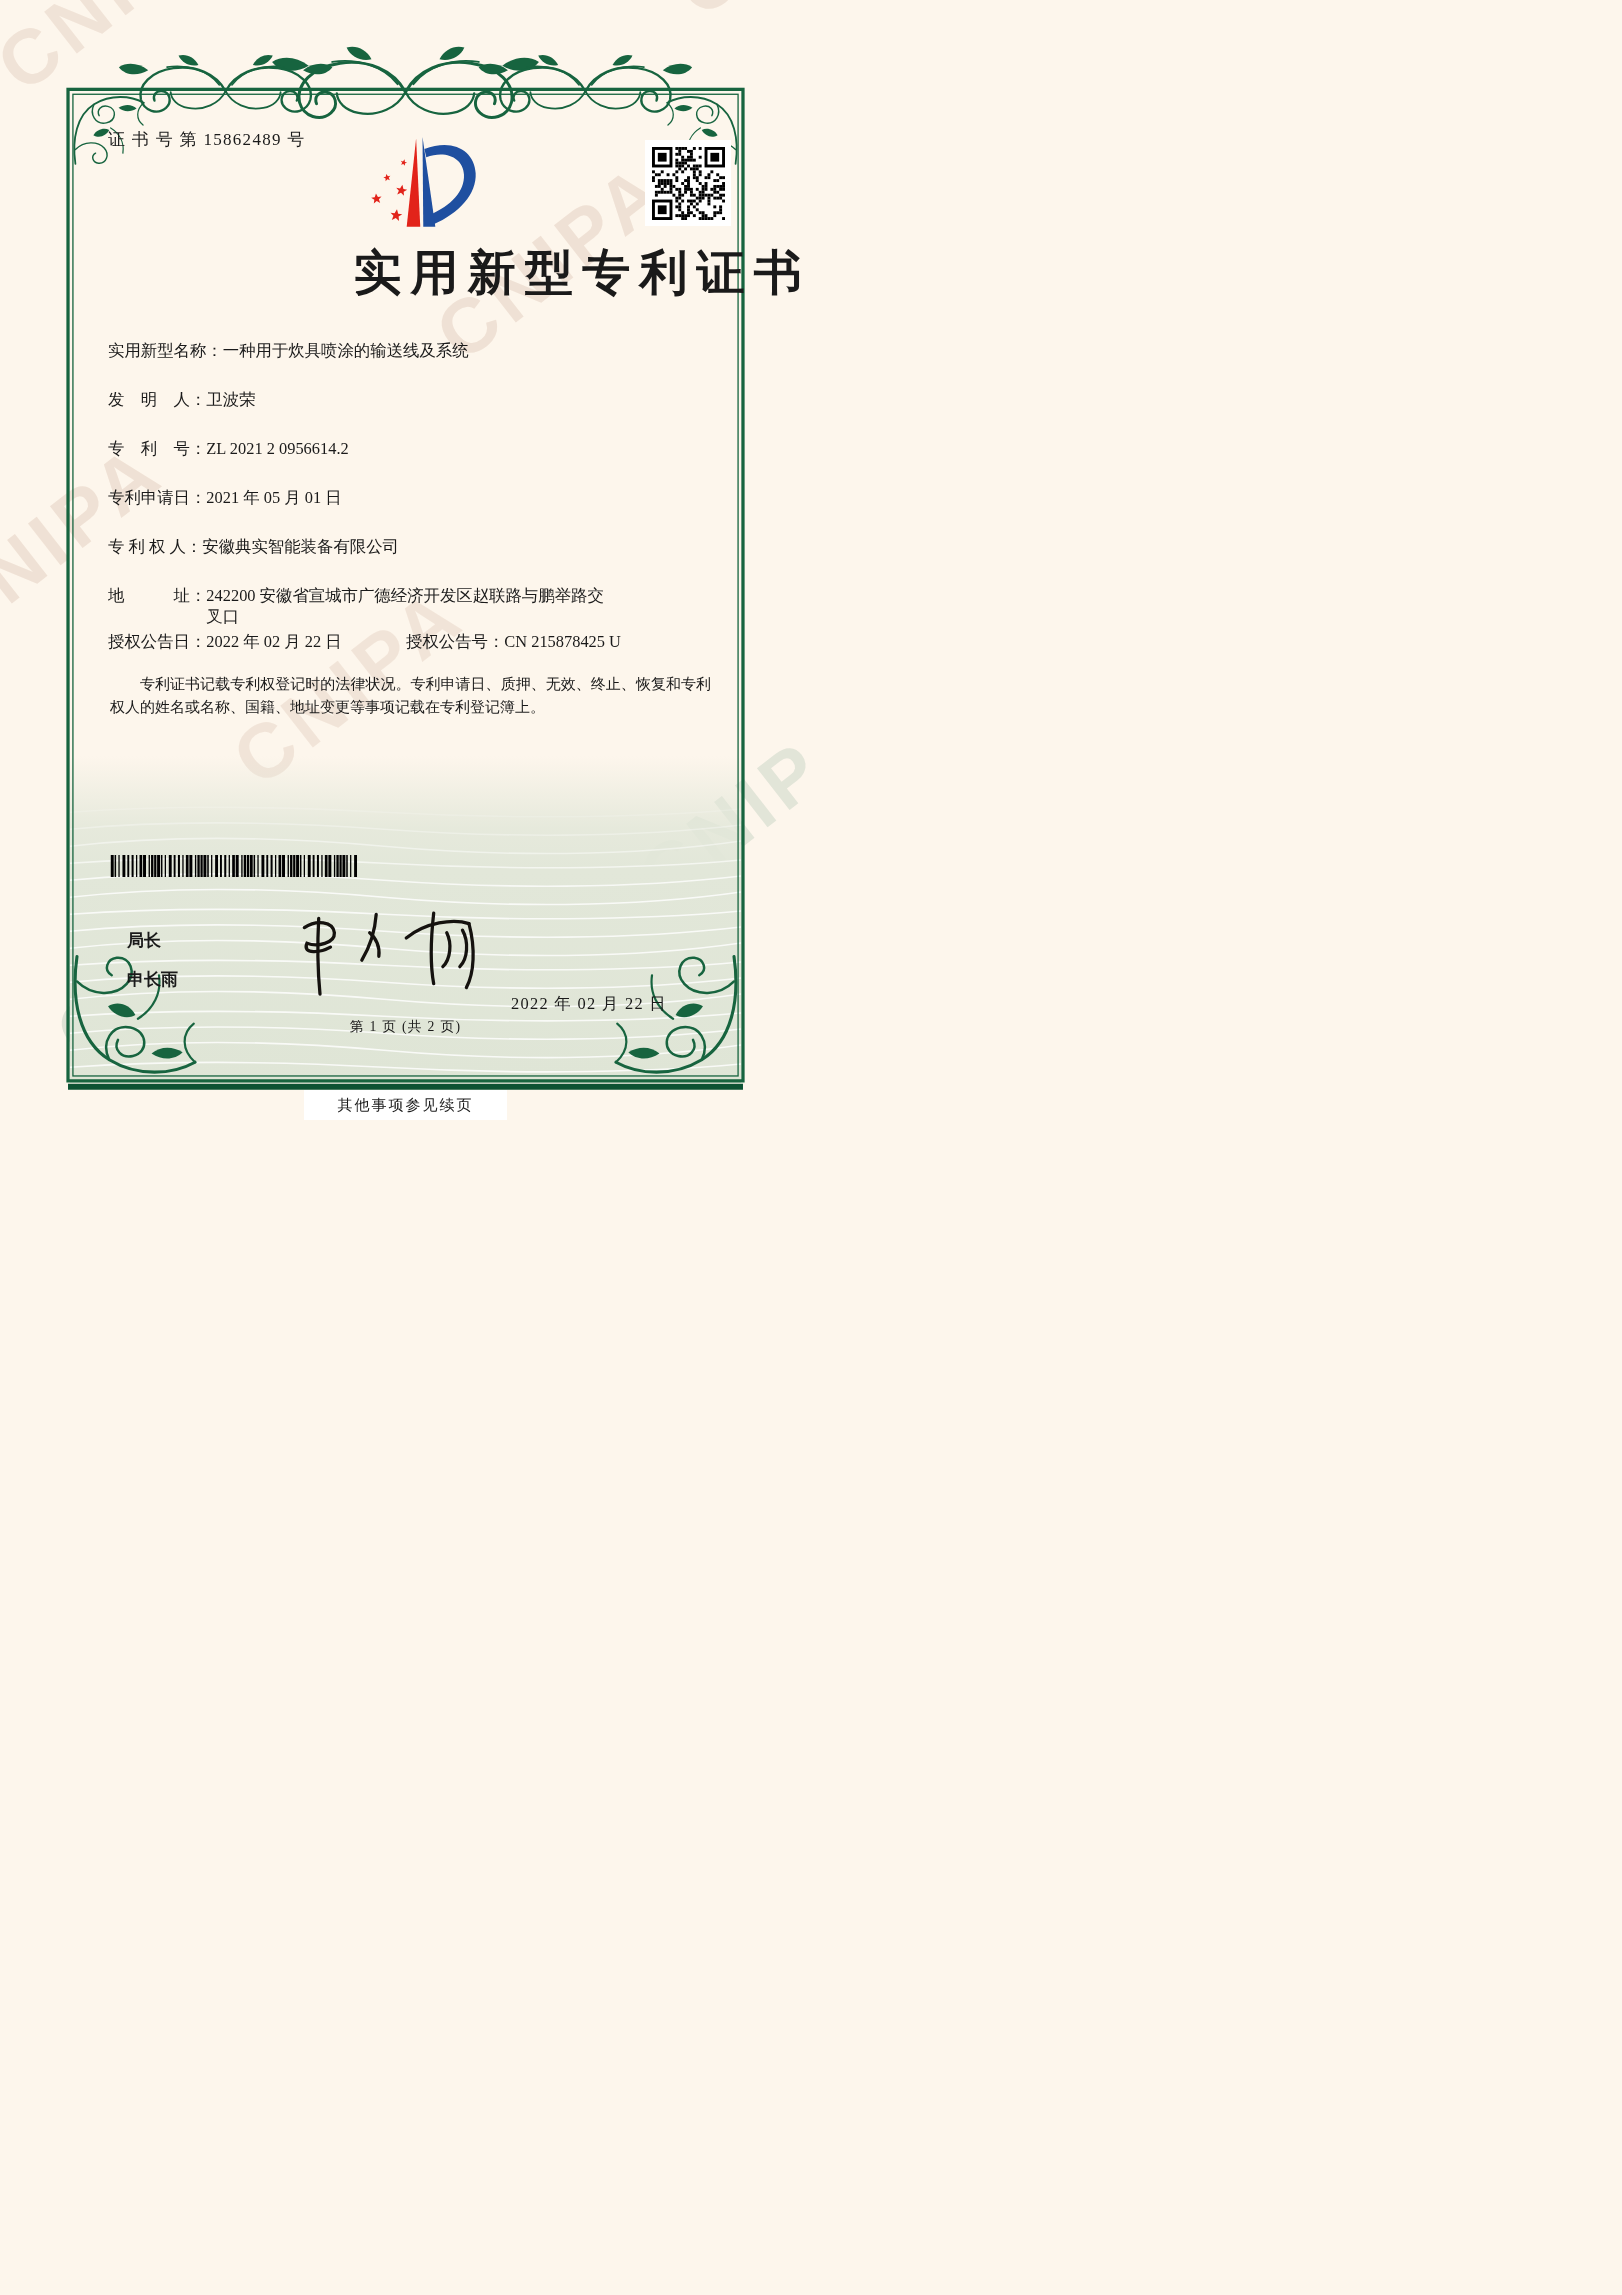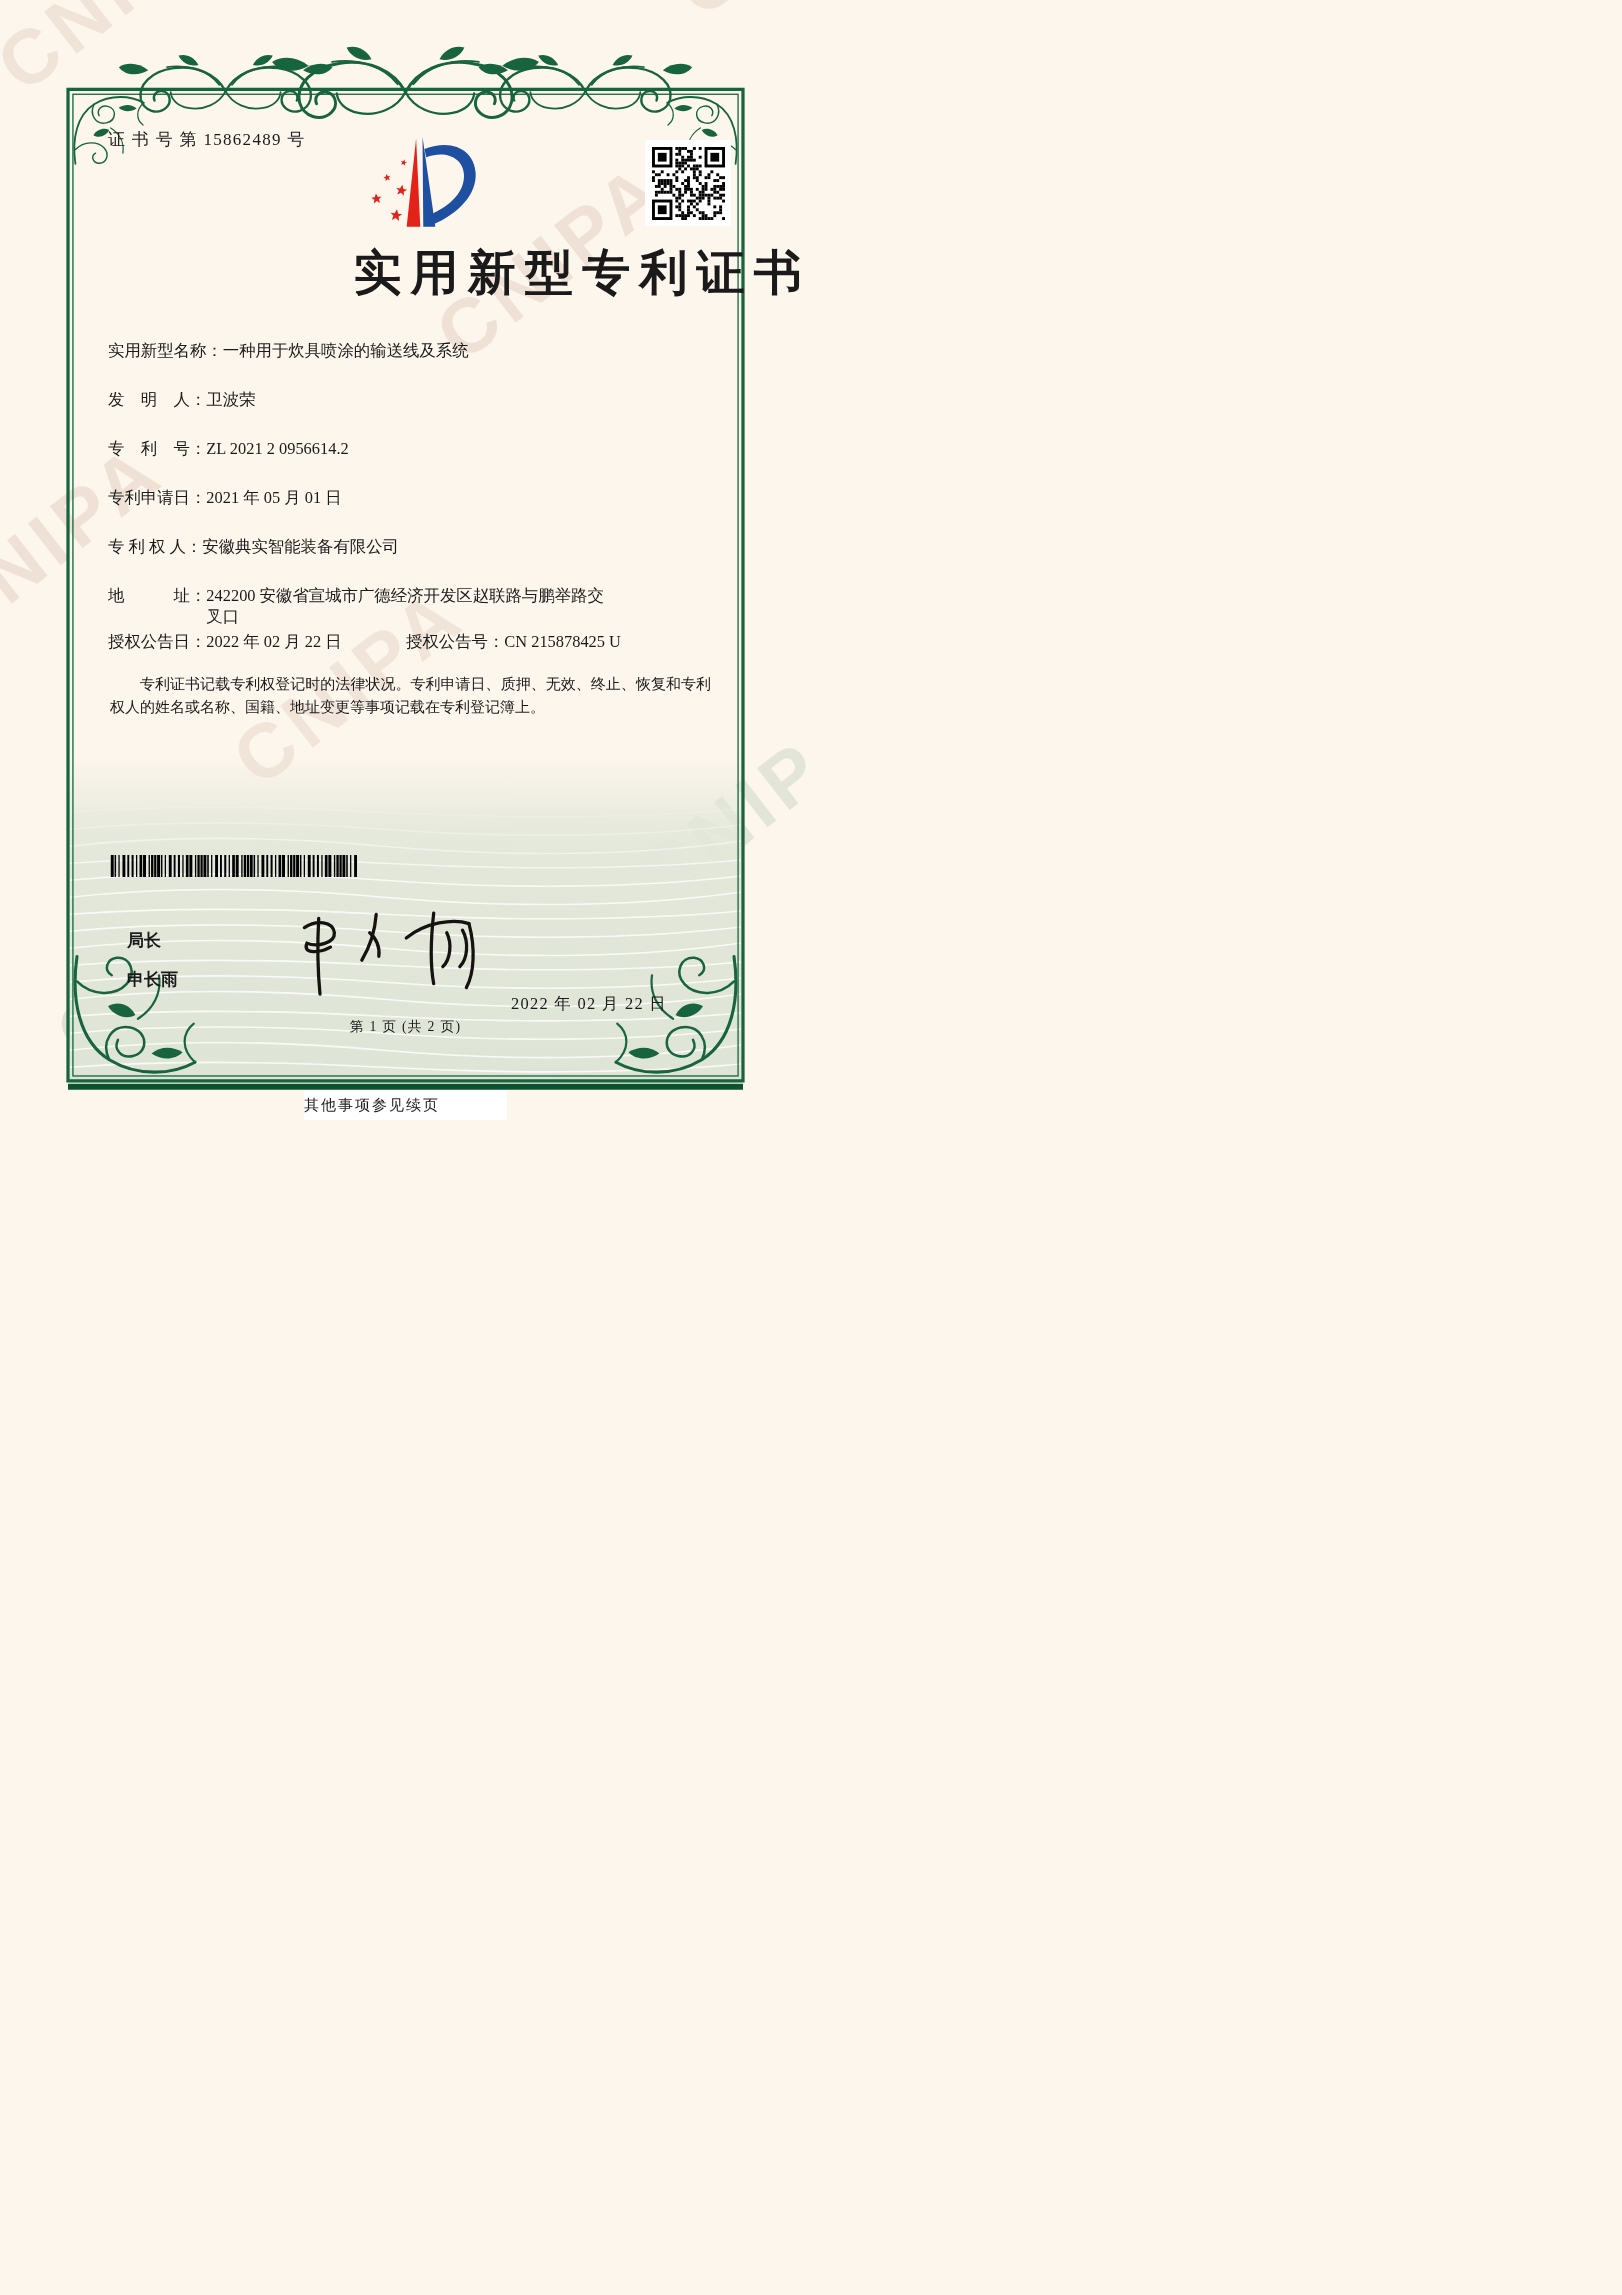--- a/index.html
+++ b/index.html
@@ -37,21 +37,21 @@
   .paras p{margin:0;text-indent:2em;}
   
   #barcode{position:absolute;left:108px;top:855px;}
   .sig-block{position:absolute;left:127px;top:929px;font-family:"Liberation Sans","DejaVu Sans",sans-serif;
              font-weight:bold;font-size:17px;}
   .sig-block div{margin-bottom:15.7px;}
   .signature{position:absolute;left:278px;top:904px;}
   .issue-date{position:absolute;left:458px;top:993px;width:262px;text-align:center;font-size:16.4px;letter-spacing:1.3px;}
   .page-info{position:absolute;left:0;top:1018px;width:100%;text-align:center;font-size:13.7px;letter-spacing:1.3px;}
   .cont-note{position:absolute;left:304px;top:1090px;width:203px;height:30px;background:#ffffff;
-             text-align:left;line-height:30px;font-size:15px;letter-spacing:2px;}
+             text-align:center;line-height:30px;font-size:15px;letter-spacing:2px;}
 </style>
 </head>
 <body>
 
 <div class="page">
 
   <span class="wm" style="left:-19.6px;top:39px;opacity:.55">CNIPA</span>
   <span class="wm" style="left:658px;top:-36px;opacity:.55">CNIPA</span>
   <span class="wm" style="left:419px;top:308px;opacity:.6">CNIPA</span>
   <span class="wm" style="left:-85px;top:589px;opacity:.6">CNIPA</span>

